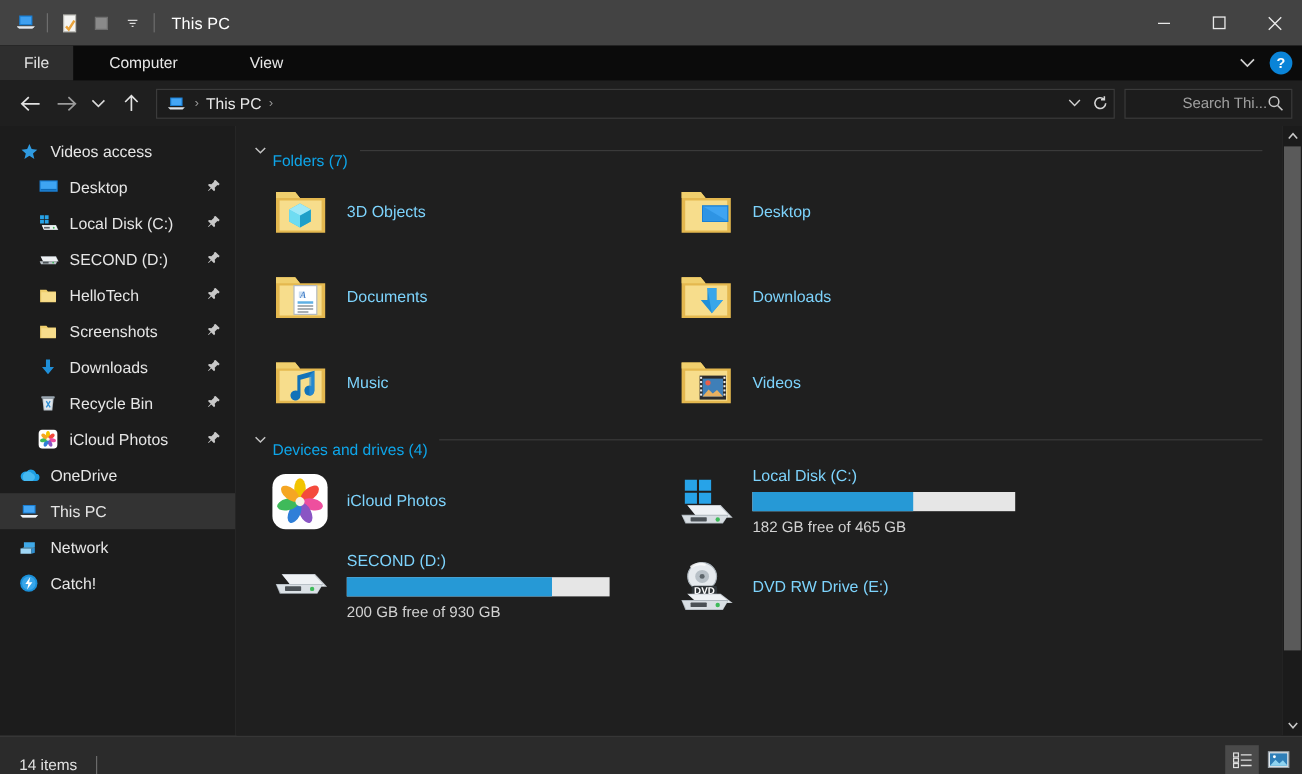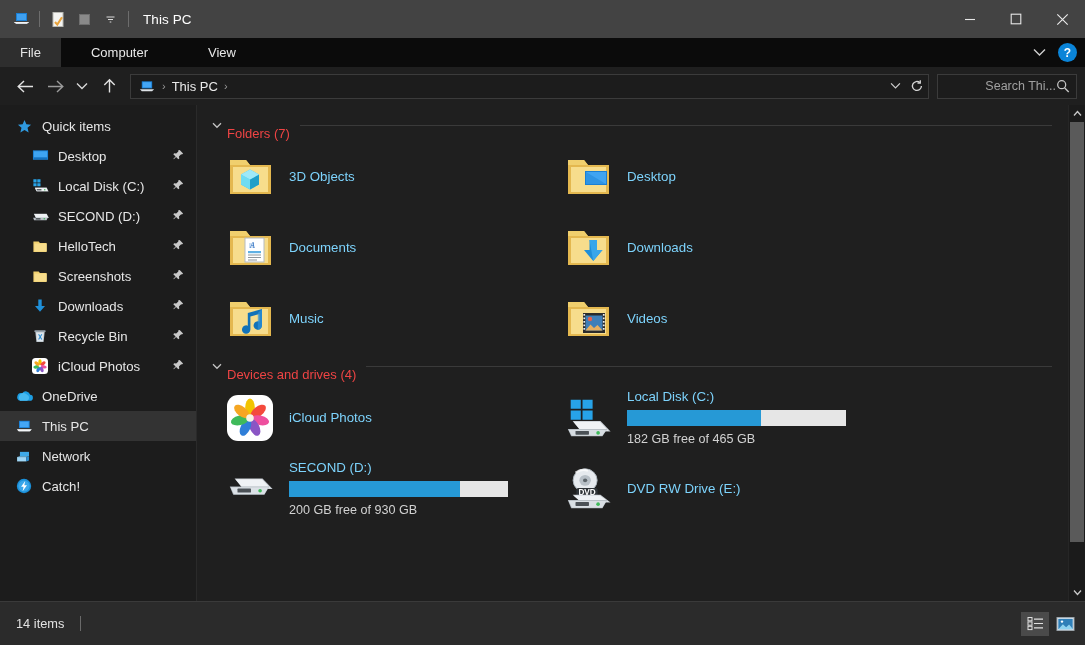--- a/index.html
+++ b/index.html
@@ -92,21 +92,21 @@
   .nav-ico { width: 20px; height: 18px; display: flex; align-items: center; justify-content: center; flex: none; }
   .nav-label { color: #e6e6e6; font-size: 13.2px; margin-left: 8px; white-space: nowrap; }
   .pin { position: absolute; right: 12px; top: 8px; }
 
   
   .content { flex: 1; position: relative; overflow: hidden; background: #1f1f1f; }
   .scrollarea { position: absolute; inset: 0 17px 0 0; padding: 8px 0 0 8px; }
 
   .group-head { display: flex; align-items: center; height: 24px; padding-left: 4px; }
   .grp-chev { width: 16px; display: flex; align-items: center; justify-content: center; }
-  .grp-title { color: #ef4444; font-size: 13px; margin-left: 2px; white-space: nowrap; margin-top: 16px; }
+  .grp-title { color: #0ea5e9; font-size: 13px; margin-left: 2px; white-space: nowrap; margin-top: 16px; }
   .grp-rule { flex: 1; height: 1px; background: #3a3a3a; margin-left: 10px; margin-right: 16px; }
 
   .grid { display: flex; flex-wrap: wrap; padding: 4px 0 0 4px; }
   .tile {
     width: 338px; height: 71px; display: flex; align-items: center; padding-left: 16px;
   }
   .tile-ico { width: 50px; height: 50px; flex: none; display: flex; align-items: center; justify-content: center; }
   .tile-body { margin-left: 14px; display: flex; flex-direction: column; justify-content: center; }
   .tile-name { color: #7dd3fc; font-size: 13.3px; white-space: nowrap; }
   .bar-wrap { width: 219px; height: 16px; background: #e6e6e6; margin-top: 6px; position: relative; }
@@ -114,22 +114,22 @@
   .tile-sub { color: #d2d2d2; font-size: 12.6px; margin-top: 6px; white-space: nowrap; }
 
   
   .vscroll { position: absolute; right: 0; top: 0; bottom: 0; width: 17px; background: #1b1b1b; border-left:1px solid #262626; }
   .sb-arrow { height: 17px; display: flex; align-items: center; justify-content: center; color: #c9c9c9; }
   .sb-arrow.bot { position: absolute; bottom: 0; left: 0; right: 0; }
   .sb-thumb { position: absolute; left: 1px; right: 1px; top: 17px; height: 420px; background: #5a5a5a; }
 
   
   .statusbar {
-    height: 44px; background: #2b2b2b; border-top: 1px solid #3a3a3a;
-    display: flex; align-items: center; padding: 0 6px 0 16px; flex: none;
+    height: 32px; background: #2b2b2b; border-top: 1px solid #3a3a3a;
+    display: flex; align-items: flex-end; padding: 0 6px 0 16px; flex: none;
   }
   .status-text { color: #e2e2e2; font-size: 12.8px; }
   .status-sep { width: 1px; height: 15px; background: #6a6a6a; margin-left: 16px; }
   .viewbtns { margin-left: auto; display: flex; gap: 2px; align-items: center; }
   .vbtn { width: 28px; height: 24px; display: flex; align-items: center; justify-content: center; }
   .vbtn.active { background: #4a4a4a; }
 
   svg { display: block; }
 </style>
 </head>
@@ -260,21 +260,21 @@
 
   <div class="body">
 
     <div class="sidebar">
         <div class="nav-row root">
           <span class="nav-ico">
             <svg width="15" height="15" viewBox="0 0 16 16">
               <path d="M8 1l2 4.6 5 .5-3.8 3.3 1.2 4.9L8 11.6 3.6 14.3l1.2-4.9L1 6.1l5-.5z" fill="#2f9ae0"></path>
             </svg>
           </span>
-          <span class="nav-label">Quick items</span>
+          <span class="nav-label">Videos access</span>
         </div>
         <div class="nav-row indent">
           <span class="nav-ico">
             <svg width="17" height="16" viewBox="0 0 18 16">
               <rect x="1" y="2" width="16" height="10" fill="#1a7fd4"></rect>
               <rect x="2" y="3" width="14" height="8" fill="#3ea4f2"></rect>
               <rect x="2" y="9.5" width="14" height="1.5" fill="#0e6ab8"></rect>
             </svg>
           </span>
           <span class="nav-label">Desktop</span>

